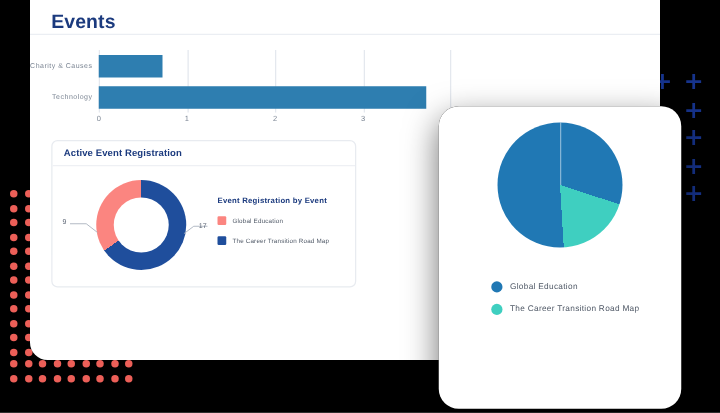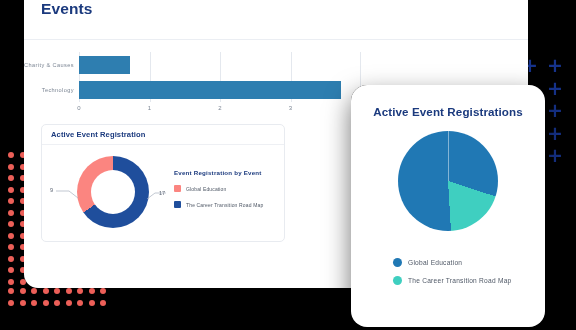--- a/index.html
+++ b/index.html
@@ -82,24 +82,24 @@
     top: 0px;
     width: 504px;
     height: 288px;
     background: #ffffff;
     border-radius: 0 0 14px 14px;
     z-index: 2;
     overflow: hidden;
   }
 
   .dash-header {
-    height: 40px;
+    height: 28px;
     border-bottom: 1px solid #ebeef3;
     display: flex;
-    align-items: flex-start;
+    align-items: flex-end;
     padding: 0 0 0 17px;
   }
   .dash-title {
     font-size: 15.5px;
     font-weight: 700;
     color: #1b3a7e;
     letter-spacing: 0.1px;
   }
 
   .dash-body { padding: 12px 17px 0 17px; }
@@ -437,21 +437,20 @@
           </div>
 
         </div>
       </div>
 
     </div>
   </div>
 
   <div class="pie-card-shadow"></div>
   <div class="pie-card">
-    <div class="pie-title">Active Event Registrations</div>
     <div class="pie-wrap">
       <div class="pie" style="background: conic-gradient(rgb(32, 120, 180) 0deg, rgb(32, 120, 180) 108deg, rgb(63, 207, 192) 108deg, rgb(63, 207, 192) 176.571deg, rgb(32, 120, 180) 176.571deg, rgb(32, 120, 180) 360deg);"></div>
       <div class="pie-sep"></div>
     </div>
     <div class="pie-legend">
       <div class="pl-item">
         <span class="pl-dot" style="background:#2078b4"></span>
         <span class="pl-label">Global Education</span>
       </div>
       <div class="pl-item">

